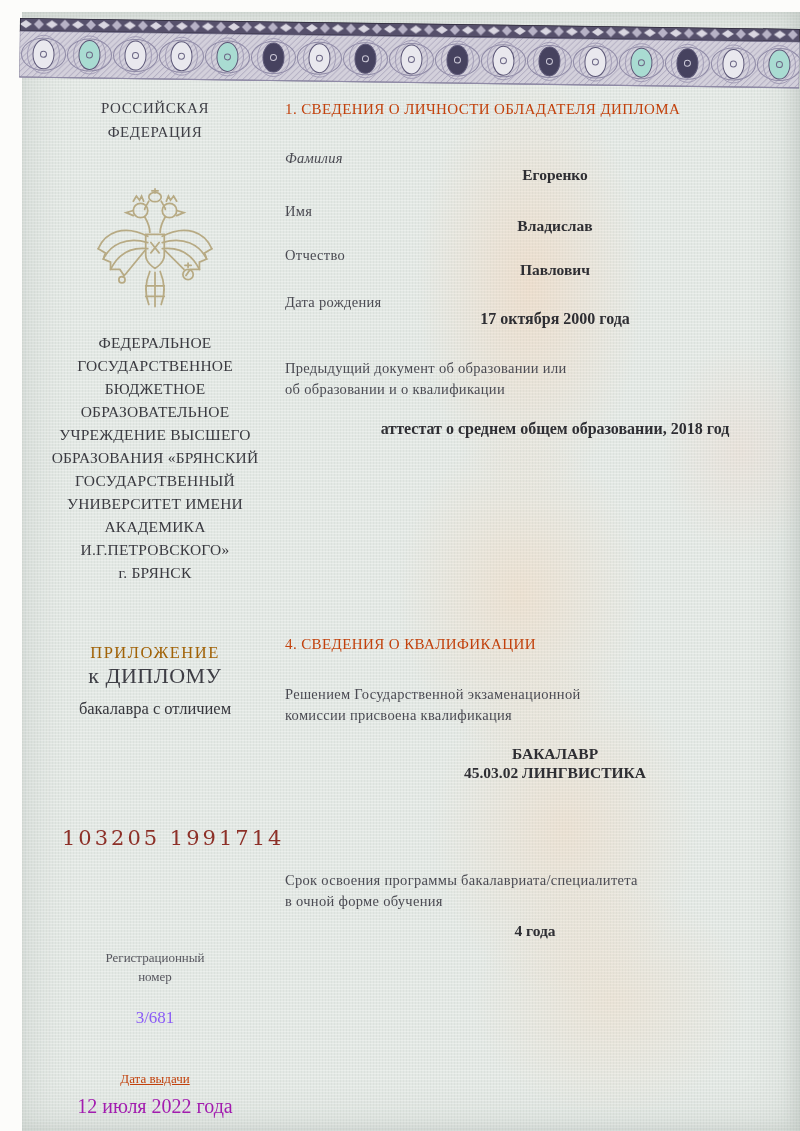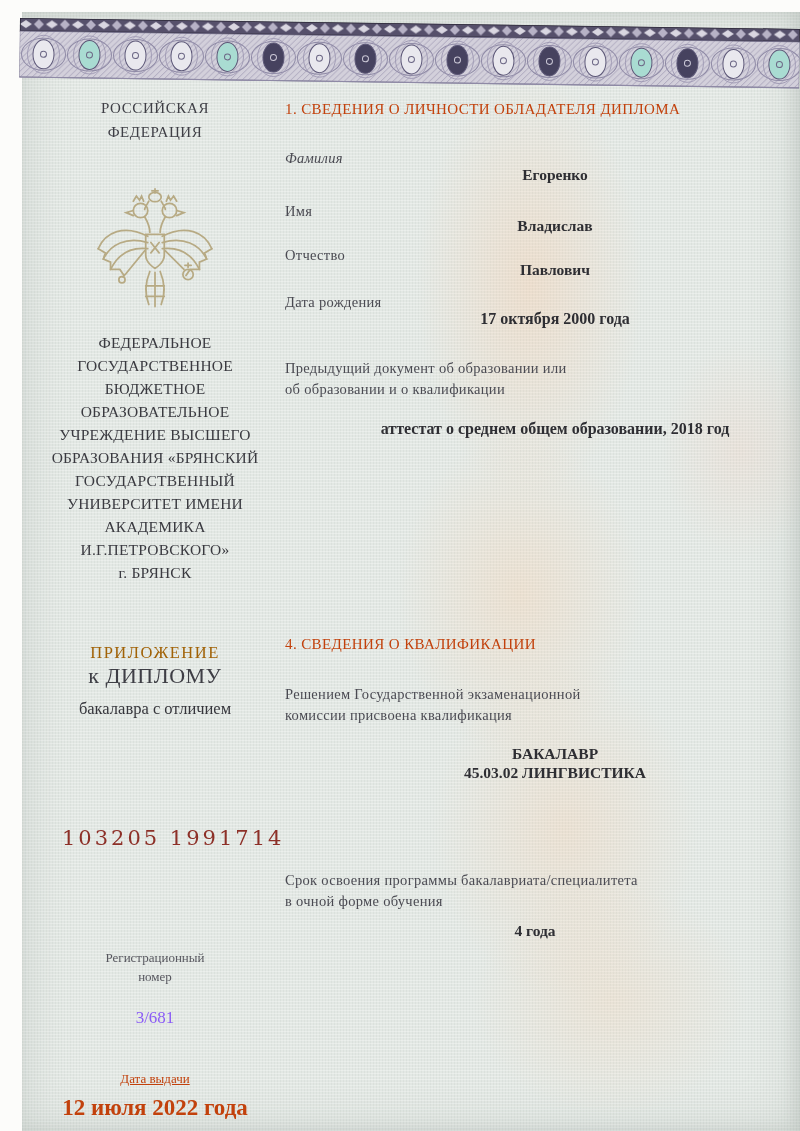--- a/index.html
+++ b/index.html
@@ -26,21 +26,21 @@
   .eagle{top:183px;left:93px;width:124px;height:148px;}
   .institution{top:331px;font-size:15.5px;line-height:23px;letter-spacing:0.2px;color:#3a3a40;}
   .suppl-1{top:643px;font-size:16.5px;letter-spacing:1.5px;color:#a16207;}
   .suppl-2{top:663px;font-size:22px;letter-spacing:0.5px;color:#3e3e45;}
   .honors{top:699px;font-size:16.5px;color:#35353b;}
   .serial{top:826px;left:62px;width:240px;text-align:left;font-size:21px;
     letter-spacing:3px;font-family:"DejaVu Serif",serif;font-weight:500;}
   .reg-label{top:948px;font-size:13px;line-height:19px;color:#56565e;}
   .reg-value{top:1008px;font-size:17px;color:#8b5cf6;}
   .date-label{top:1071px;font-size:13px;color:#c2410c;text-decoration:underline;}
-  .date-value{top:1095px;font-size:23px;color:#c2410c;font-weight:bold;}
+  .date-value{top:1095px;font-size:20px;color:#a21caf;}
   .label{position:absolute;left:285px;font-size:14.5px;color:#4a4a52;letter-spacing:0.3px;}
   .value{position:absolute;left:290px;width:530px;text-align:center;
     font-size:15.5px;font-weight:600;color:#2e2e33;}
   .sec-title{position:absolute;left:285px;font-size:15px;letter-spacing:0.4px;color:#c2410c;}
   .label.multi{line-height:20.5px;}
   .value.multi{line-height:19px;}
 </style>
 </head>
 <body>
 

